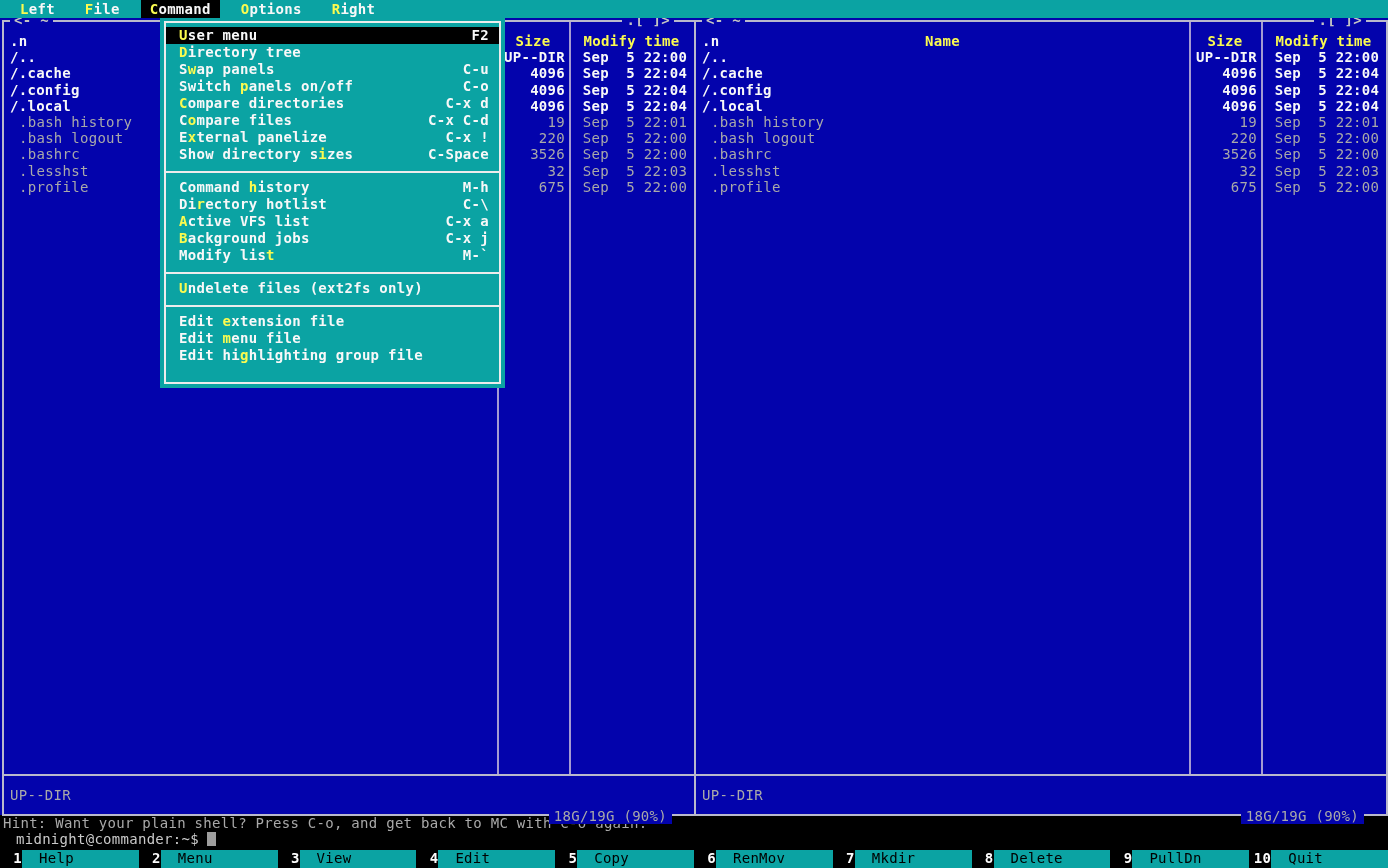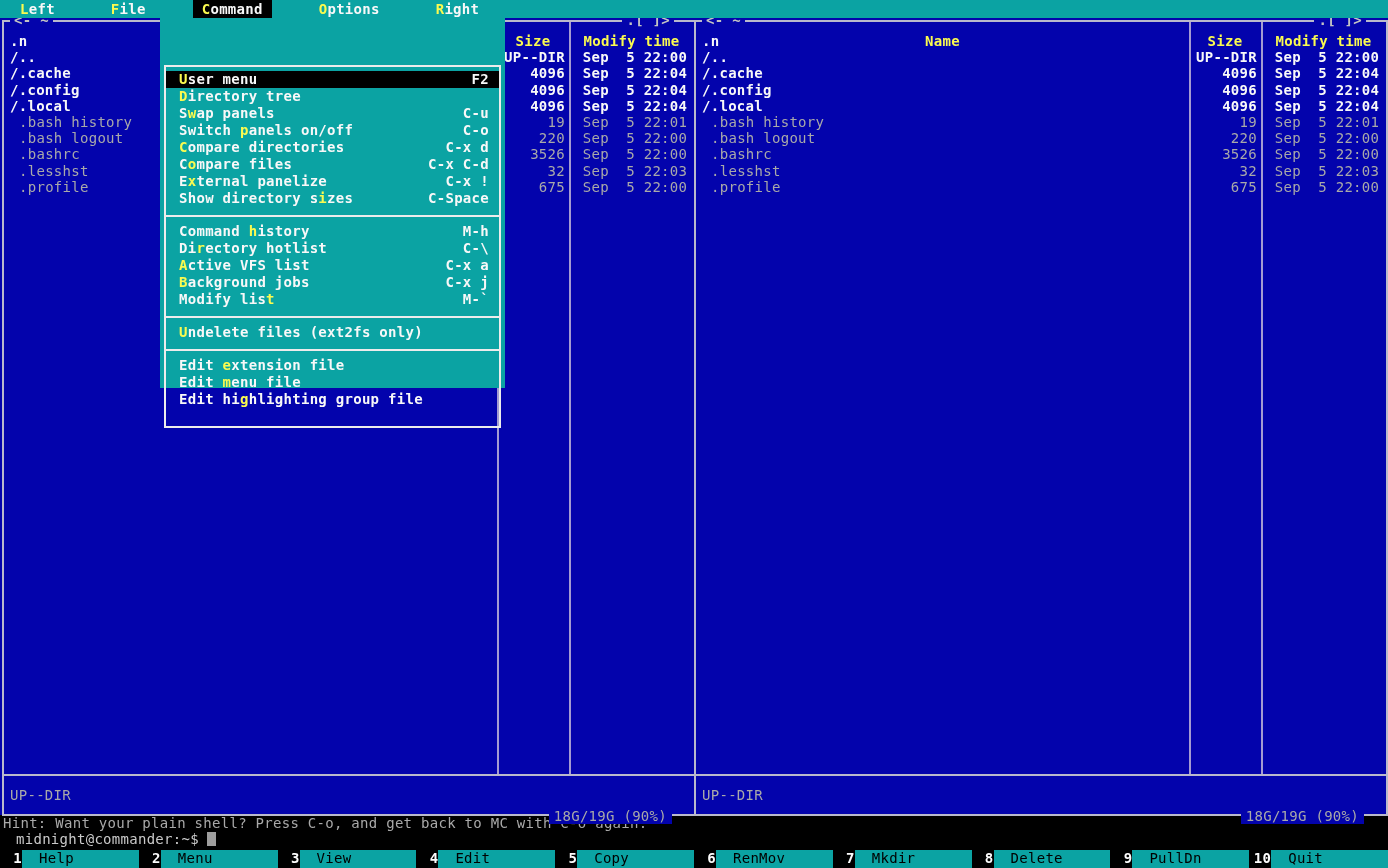--- a/index.html
+++ b/index.html
@@ -3,21 +3,21 @@
 <meta charset="utf-8">
 <style>
   html,body{margin:0;padding:0;background:#000;}
   .screen{position:relative;width:1388px;height:868px;background:#000;
     font-family:"DejaVu Sans Mono","Liberation Mono",monospace;
     font-size:14px;letter-spacing:0.28px;overflow:hidden;cursor:default;}
   .bluebg{position:absolute;left:0;top:18px;width:100%;height:797px;background:#0303AC;}
 
   
   .menubar{position:absolute;top:0;left:0;right:0;height:18px;background:#0BA3A3;
-    display:flex;gap:38px;padding-left:11px;line-height:18px;font-weight:bold;color:#F8F8F8;z-index:6;}
+    display:flex;gap:12px;padding-left:11px;line-height:18px;font-weight:bold;color:#F8F8F8;z-index:6;}
   .mitem{padding:0 9px;white-space:pre;}
   .mitem.selected{background:#000;}
   .hot{color:#FBFB4F;}
 
   
   .panel{position:absolute;top:20px;width:690px;height:792px;border:2px solid #B9B9CC;
     box-sizing:content-box;background:transparent;}
   .panel.left{left:2px;}
   .panel.right{left:694px;}
   .rows{position:absolute;left:0;top:0;right:0;padding-top:11px;}
@@ -40,21 +40,21 @@
     color:#C4C4C4;padding:0 4px;font-weight:bold;white-space:pre;z-index:2;}
   .toplabel.navl{left:6px;}
   .toplabel.navr{right:20px;}
   .botlabel{position:absolute;bottom:-10px;right:22px;height:16px;line-height:16px;
     background:#0303AC;color:#A9A9A9;padding:0 5px;white-space:pre;z-index:2;margin-top:20px;}
 
   
   .dropdown{position:absolute;left:160px;top:17px;width:345px;height:371px;background:#0BA3A3;
     padding:4px;box-sizing:border-box;z-index:5;}
   .menu-box{border:2px solid #ECECEC;height:100%;box-sizing:border-box;padding-top:4px;
-    font-weight:bold;color:#F8F8F8;margin-top:44px;}
+    font-weight:bold;color:#F8F8F8;}
   .menu-row{display:flex;height:17px;line-height:17px;padding:0 10px 0 13px;white-space:pre;}
   .menu-row .lbl{flex:1;}
   .menu-row.selected{background:#000;}
   .menu-sep{height:8px;border-bottom:2px solid #ECECEC;margin-bottom:6px;}
 
   
   .hint{position:absolute;left:3px;top:815px;height:17px;line-height:17px;color:#A9A9A9;white-space:pre;}
   .promptline{position:absolute;left:3px;top:831px;height:16px;line-height:16px;color:#C9C9C9;white-space:pre;margin-left:13px;}
   .cursor{display:inline-block;width:9px;height:14px;background:#9E9E9E;margin-left:8px;vertical-align:-2px;}
   .keybar{position:absolute;bottom:0;left:0;width:100%;height:19px;display:flex;background:#000;}

